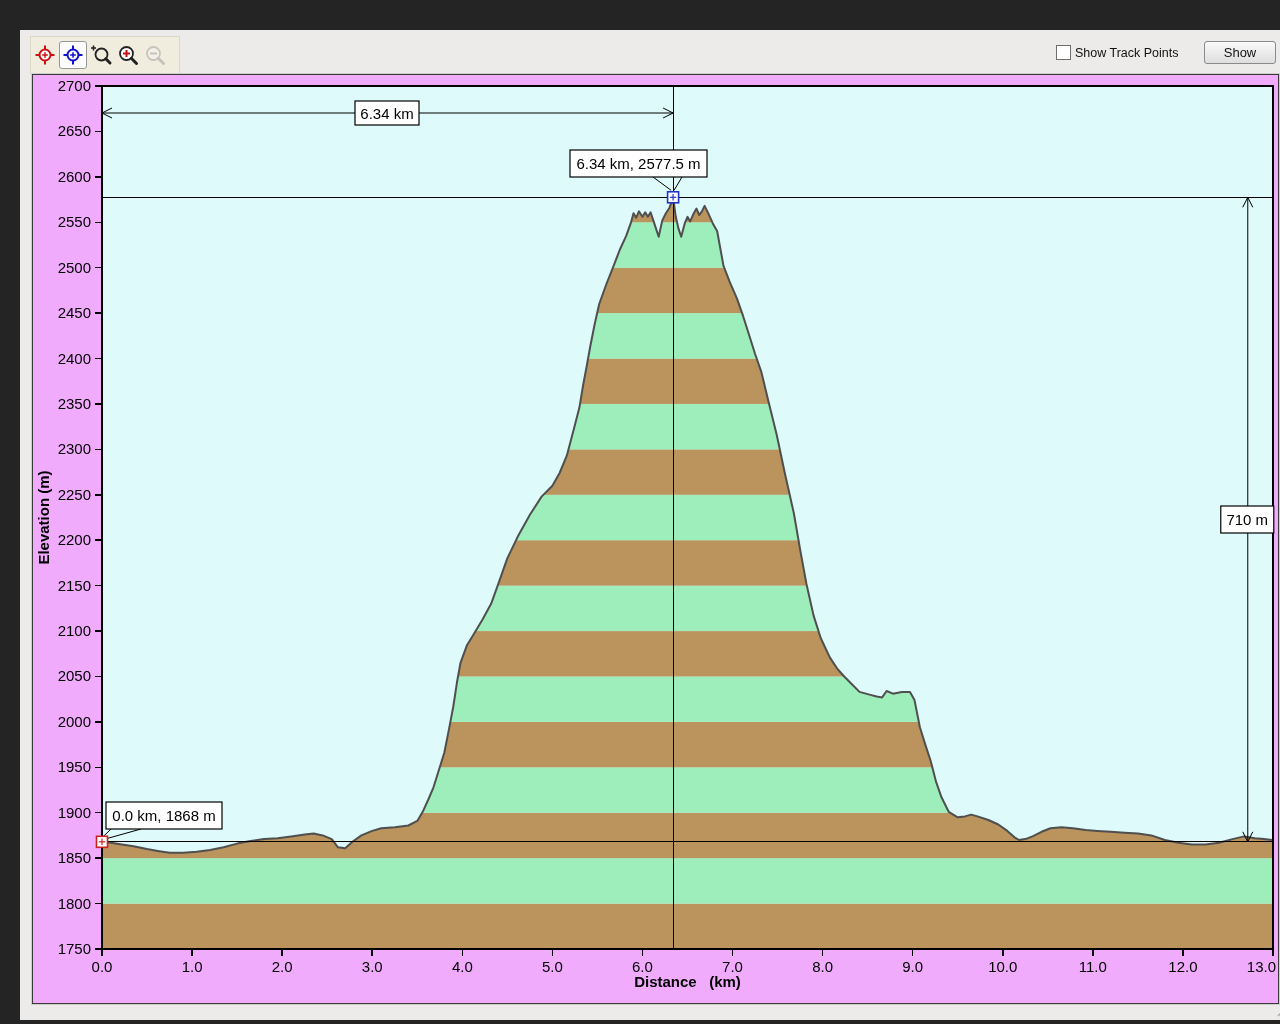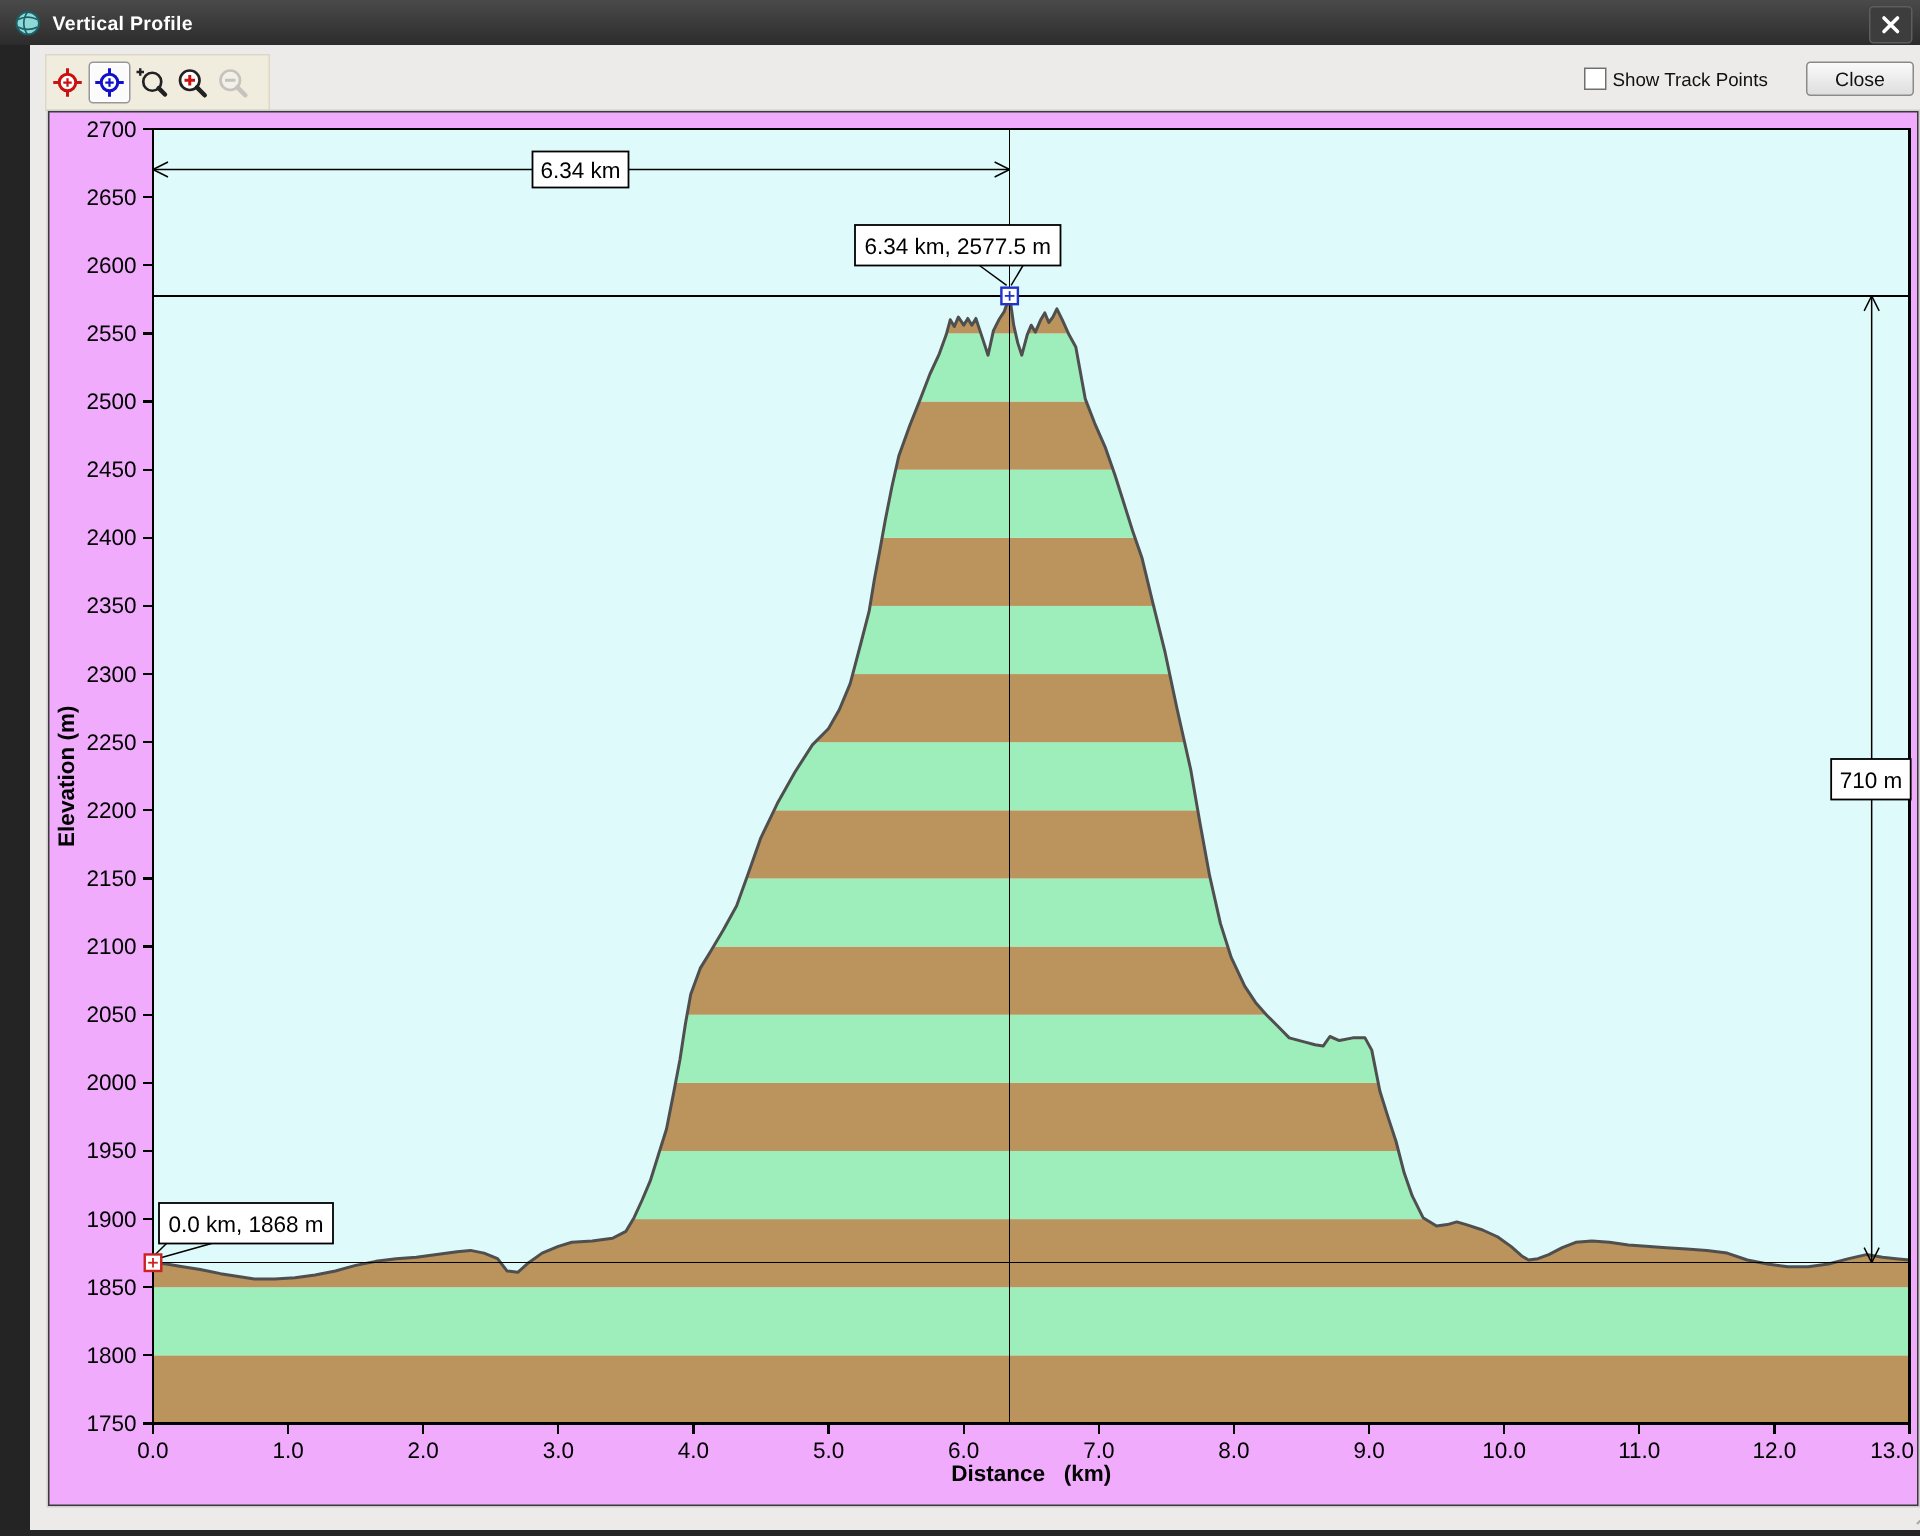--- a/index.html
+++ b/index.html
@@ -26,34 +26,20 @@
   .chart-panel{position:absolute;left:12px;top:44px;width:1245px;height:928px;background:#f0abfc;
     border:1px solid #3a3a3a;box-shadow:0 0 0 1px #cfcecd;}
   #chart-svg{position:absolute;left:0;top:0;overflow:visible;}
   .grip{position:absolute;right:3px;bottom:3px;width:16px;height:16px;}
 </style>
 </head>
 <body>
 
 <div class="window">
 
-  <div class="titlebar">
-    <span class="app-icon">
-      <svg width="17" height="17" viewBox="0 0 17 17">
-        <circle cx="8.5" cy="8.5" r="7.5" fill="#8FD8D8" stroke="#1c5f66" stroke-width="1.3"></circle>
-        <path d="M2 6 C6 4 11 4 15 6 M2 11 C6 13 11 13 15 11 M8.5 1 C5 5 5 12 8.5 16" fill="none" stroke="#1c5f66" stroke-width="1.1"></path>
-      </svg>
-    </span>
-    <span class="title-text">Vertical Profile</span>
-    <div class="close-x">
-      <svg width="13" height="13" viewBox="0 0 13 13">
-        <path d="M2 2 L11 11 M11 2 L2 11" stroke="#fff" stroke-width="2.4" stroke-linecap="round"></path>
-      </svg>
-    </div>
-  </div>
 
   <div class="body">
 
     <div class="toolbar">
       <div class="tool">
         <svg width="24" height="24" viewBox="0 0 24 24">
           <circle cx="12" cy="12" r="5.5" fill="#fff" stroke="#CC1111" stroke-width="2"></circle>
           <path d="M12 9.2 V14.8 M9.2 12 H14.8" stroke="#CC1111" stroke-width="1.5"></path>
           <path d="M12 2.5 V6 M12 18 V21.5 M2.5 12 H6 M18 12 H21.5" stroke="#CC1111" stroke-width="2"></path>
         </svg>
@@ -86,21 +72,21 @@
           <path d="M15.3 15.3 L20.5 20.5" stroke="#9a9a9a" stroke-width="3" stroke-linecap="round"></path>
         </svg>
       </div>
     </div>
 
     <div class="stp-row">
       <span class="cb"></span>
       <span class="stp-label">Show Track Points</span>
     </div>
 
-    <button class="close-btn">Close</button>
+    <button class="close-btn">Show</button>
 
     <div class="chart-panel">
       <svg id="chart-svg" width="1243" height="926" viewBox="0 0 1243 926">
           <rect x="69" y="11" width="1171" height="863" fill="#DEFAFA"></rect>
           <defs>
             <clipPath id="terrainClip">
               <polygon points="69.0,766.8 78.0,767.7 88.8,769.5 100.5,771.3 114.0,774.1 124.8,775.9 136.6,777.7 150.1,777.7 163.6,776.8 177.1,775.0 190.6,772.3 204.1,768.6 217.6,765.9 231.1,764.1 244.6,763.2 258.2,761.4 271.7,759.5 280.7,758.6 289.7,760.4 298.7,764.1 305.0,772.3 312.2,773.2 319.4,766.8 328.4,760.4 339.2,755.9 348.2,753.2 361.8,752.3 375.3,750.5 384.3,745.9 389.7,736.8 395.1,725.0 400.5,712.3 405.9,695.0 411.3,677.8 415.8,655.1 420.3,631.5 423.9,607.8 427.5,587.8 433.8,570.6 441.0,558.8 449.1,545.2 458.1,528.8 465.3,508.8 474.3,483.4 485.2,460.7 496.9,439.8 508.6,421.6 519.4,410.7 526.6,398.0 533.8,380.7 541.0,353.5 546.4,332.6 550.0,310.8 553.6,291.7 557.2,271.7 561.7,249.0 566.2,229.0 573.4,209.0 580.6,190.9 586.9,174.5 593.2,160.9 597.8,148.2 600.5,138.2 603.2,142.7 605.9,136.4 609.5,141.8 612.2,137.3 614.9,141.8 617.6,137.3 620.3,145.4 623.0,153.6 625.7,161.8 629.3,145.4 632.9,138.2 636.5,132.7 640.1,122.3 642.8,141.8 645.5,153.6 648.2,161.8 651.8,148.2 654.5,141.8 657.2,146.4 660.8,138.2 663.5,133.6 666.2,140.0 668.9,136.4 671.6,130.9 675.2,138.2 679.7,148.2 684.2,156.3 690.5,190.9 696.8,207.2 704.0,223.6 710.3,241.7 715.8,259.0 722.1,279.0 728.4,297.2 735.6,327.1 743.7,359.8 751.8,398.0 760.8,438.0 767.1,474.3 773.4,508.8 780.6,540.6 787.8,563.3 796.8,582.4 804.0,593.3 811.2,601.5 818.4,608.7 826.5,616.9 836.5,619.6 843.7,621.5 849.1,622.4 853.6,616.0 859.9,618.7 868.9,616.9 877.0,616.9 881.5,625.1 886.9,652.3 892.3,669.6 897.7,686.0 903.1,706.9 908.5,722.3 915.7,736.8 924.7,742.3 931.9,741.4 938.2,739.6 944.5,741.4 955.4,745.0 965.3,749.5 974.3,755.9 981.5,762.3 986.0,765.0 992.3,764.1 999.5,761.4 1008.5,756.8 1017.5,753.2 1028.3,752.3 1040.0,753.2 1052.6,755.0 1064.4,755.9 1077.9,756.8 1091.4,757.7 1104.9,758.6 1118.4,760.4 1131.9,765.0 1145.4,767.7 1158.9,769.5 1172.4,769.5 1186.0,767.7 1199.5,764.1 1211.2,761.4 1222.0,763.2 1231.0,764.1 1240.0,765.0 1240,874 69,874"></polygon>
             </clipPath>
           </defs>
           <g clip-path="url(#terrainClip)">

